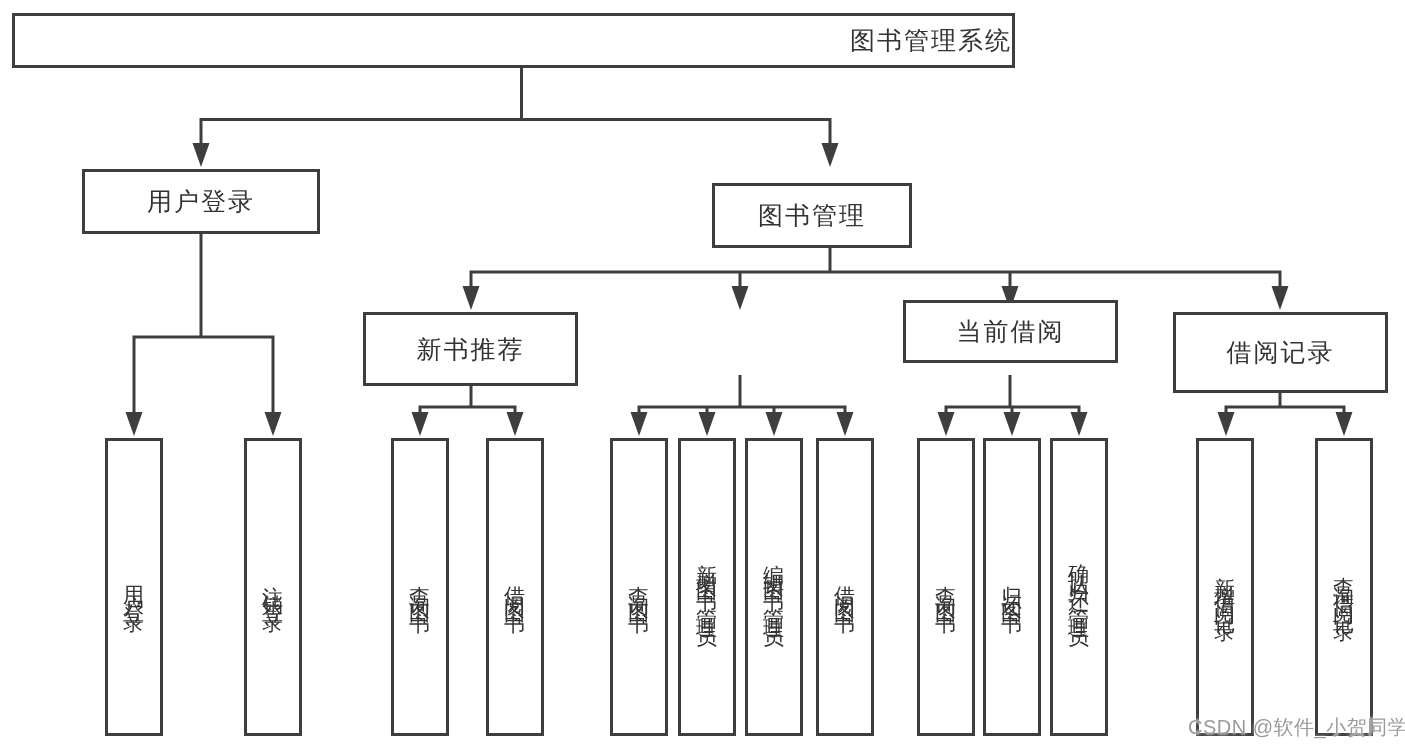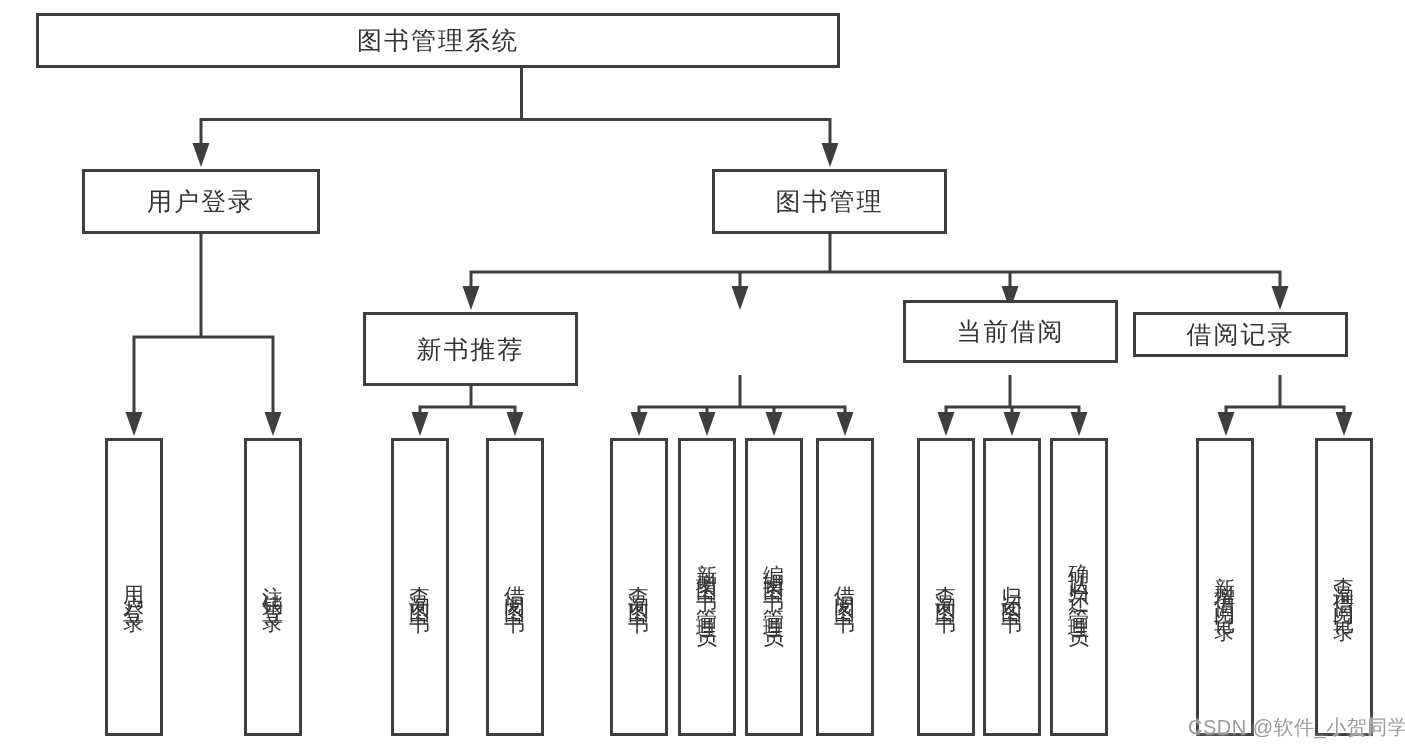--- a/index.html
+++ b/index.html
@@ -81,38 +81,38 @@
       <polygon points="765.5,412 782.5,412 774,436"></polygon>
       <polygon points="836.5,412 853.5,412 845,436"></polygon>
       <polygon points="937.5,412 954.5,412 946,436"></polygon>
       <polygon points="1003.5,412 1020.5,412 1012,436"></polygon>
       <polygon points="1070.5,412 1087.5,412 1079,436"></polygon>
       <polygon points="1217.5,412 1234.5,412 1226,436"></polygon>
       <polygon points="1335.5,412 1352.5,412 1344,436"></polygon>
     </g>
   </svg>
 
-  <div class="box h" style="left:36px; top:13px; width:804px; height:55px;">
+  <div class="box h" style="left:12px; top:13px; width:1003px; height:55px;justify-content:flex-end;">
     <span>图书管理系统</span>
   </div>
 
   <div class="box h" style="left:82px; top:169px; width:238px; height:65px;">
     <span>用户登录</span>
   </div>
-  <div class="box h" style="left:712px; top:169px; width:235px; height:65px;">
+  <div class="box h" style="left:712px; top:183px; width:200px; height:65px;">
     <span>图书管理</span>
   </div>
 
   <div class="box h" style="left:363px; top:312px; width:215px; height:74px;">
     <span>新书推荐</span>
   </div>
   <div class="box h" style="left:903px; top:300px; width:215px; height:63px;">
     <span>当前借阅</span>
   </div>
-  <div class="box h" style="left:1133px; top:312px; width:215px; height:45px;">
+  <div class="box h" style="left:1173px; top:312px; width:215px; height:81px;">
     <span>借阅记录</span>
   </div>
 
   <div class="box v" style="left:105px; top:438px; width:58px; height:298px;">
     <span>用户登录</span>
   </div>
   <div class="box v" style="left:244px; top:438px; width:58px; height:298px;">
     <span>注销登录</span>
   </div>
 

